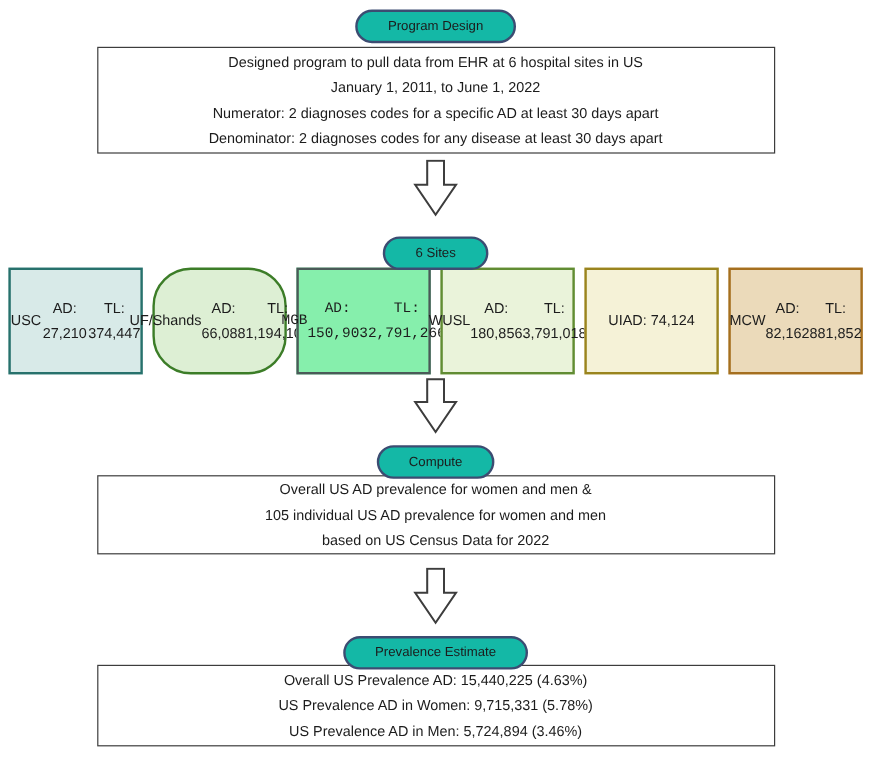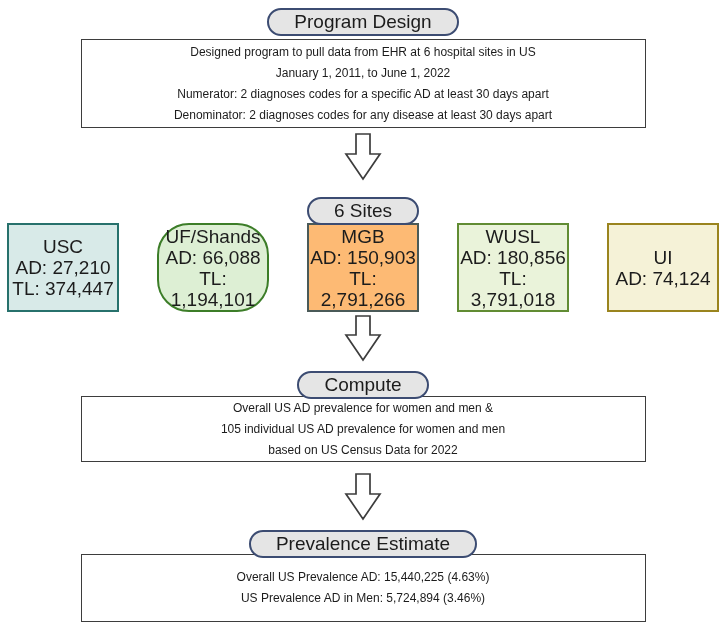--- a/index.html
+++ b/index.html
@@ -5,39 +5,39 @@
   html,body { margin:0; padding:0; }
   body {
     width:726px; height:639px; background:#ffffff; overflow:hidden;
     font-family:"Liberation Sans", sans-serif; color:#1c1c1c;
     -webkit-font-smoothing:antialiased;
   }
   .flow { width:726px; height:639px; display:flex; flex-direction:column; align-items:center; }
 
   .pill {
     position:relative; z-index:2;
-    background:#e5e5e5; border:2.5px solid #3c4c72; border-radius:16px;
+    background:#14b8a6; border:2.5px solid #3c4c72; border-radius:16px;
     padding:1px 25px; height:22px; display:flex; align-items:center; justify-content:center;
-    font-size:19px; white-space:nowrap;
+    font-size:11px; white-space:nowrap;
   }
 
   .wbox {
     position:relative; z-index:1; background:#ffffff; border:1.6px solid #3d3d3d;
     width:563px; text-align:center; font-size:12px; line-height:21px;
     display:flex; flex-direction:column; align-items:center; justify-content:center;
   }
   .wbox .line { white-space:nowrap; }
 
   .arrow { display:block; }
 
   .sites-row { display:flex; justify-content:space-between; width:712px; }
   .site-box {
     box-sizing:border-box; width:112px; height:89px; border:2.5px solid #666;
-    display:flex; flex-direction:column; align-items:center; justify-content:center;
-    text-align:center; font-size:19px; line-height:21px;
+    display:flex; align-items:center; justify-content:center;
+    text-align:center; font-size:12px; line-height:21px;
   }
 
   
   .pill-1 { margin-top:8px;  margin-bottom:3px; }
   .box-1  { height:87px; }
   .arrow-1 { margin-top:5px; }
   .pill-2 { margin-top:16px; margin-bottom:-2px;align-items:center; }
   .arrow-2 { margin-top:3px; }
   .pill-3 { margin-top:9px; margin-bottom:-3px; }
   .box-3  { height:64px; }
@@ -73,33 +73,38 @@
     <div class="site-box" style="background: rgb(216, 234, 232); border-color: rgb(39, 113, 108);">
       <div>USC</div>
       <div>AD: 27,210</div>
       <div>TL: 374,447</div>
     </div>
     <div class="site-box" style="background: rgb(221, 239, 212); border-color: rgb(60, 125, 40); border-radius: 32px;">
       <div>UF/Shands</div>
       <div>AD: 66,088</div>
       <div>TL: 1,194,101</div>
     </div>
-    <div class="site-box" style="background: #fdba74; border-color: rgb(74, 90, 88);">
+    <div class="site-box" style="background: #86efac; border-color: rgb(74, 90, 88); font-family: Liberation Mono, monospace;">
       <div>MGB</div>
       <div>AD: 150,903</div>
       <div>TL: 2,791,266</div>
     </div>
     <div class="site-box" style="background: rgb(234, 243, 218); border-color: rgb(97, 140, 51);">
       <div>WUSL</div>
       <div>AD: 180,856</div>
       <div>TL: 3,791,018</div>
     </div>
     <div class="site-box" style="background: rgb(245, 242, 215); border-color: rgb(154, 132, 30);">
       <div>UI</div>
       <div>AD: 74,124</div>
+    </div>
+    <div class="site-box" style="background: rgb(235, 218, 186); border-color: rgb(165, 111, 31);">
+      <div>MCW</div>
+      <div>AD: 82,162</div>
+      <div>TL: 881,852</div>
     </div>
   </div>
 
   <svg class="arrow arrow-2" width="46" height="47" viewBox="0 0 46 47">
     <path d="M16 1 H30 V20 H40 L23 45 L6 20 H16 Z" fill="#ffffff" stroke="#3d3d3d" stroke-width="1.7" stroke-linejoin="miter"></path>
   </svg>
 
   <div class="pill pill-3">
     <span>Compute</span>
   </div>
@@ -113,16 +118,17 @@
   <svg class="arrow arrow-3" width="46" height="48" viewBox="0 0 46 48">
     <path d="M16 1 H30 V21 H40 L23 46 L6 21 H16 Z" fill="#ffffff" stroke="#3d3d3d" stroke-width="1.7" stroke-linejoin="miter"></path>
   </svg>
 
   <div class="pill pill-4">
     <span>Prevalence Estimate</span>
   </div>
 
   <div class="wbox box-4">
     <div class="line">Overall US Prevalence AD: 15,440,225 (4.63%)</div>
+    <div class="line">US Prevalence AD in Women: 9,715,331 (5.78%)</div>
     <div class="line">US Prevalence AD in Men: 5,724,894 (3.46%)</div>
   </div>
 
 </div>
 
 </body></html>

